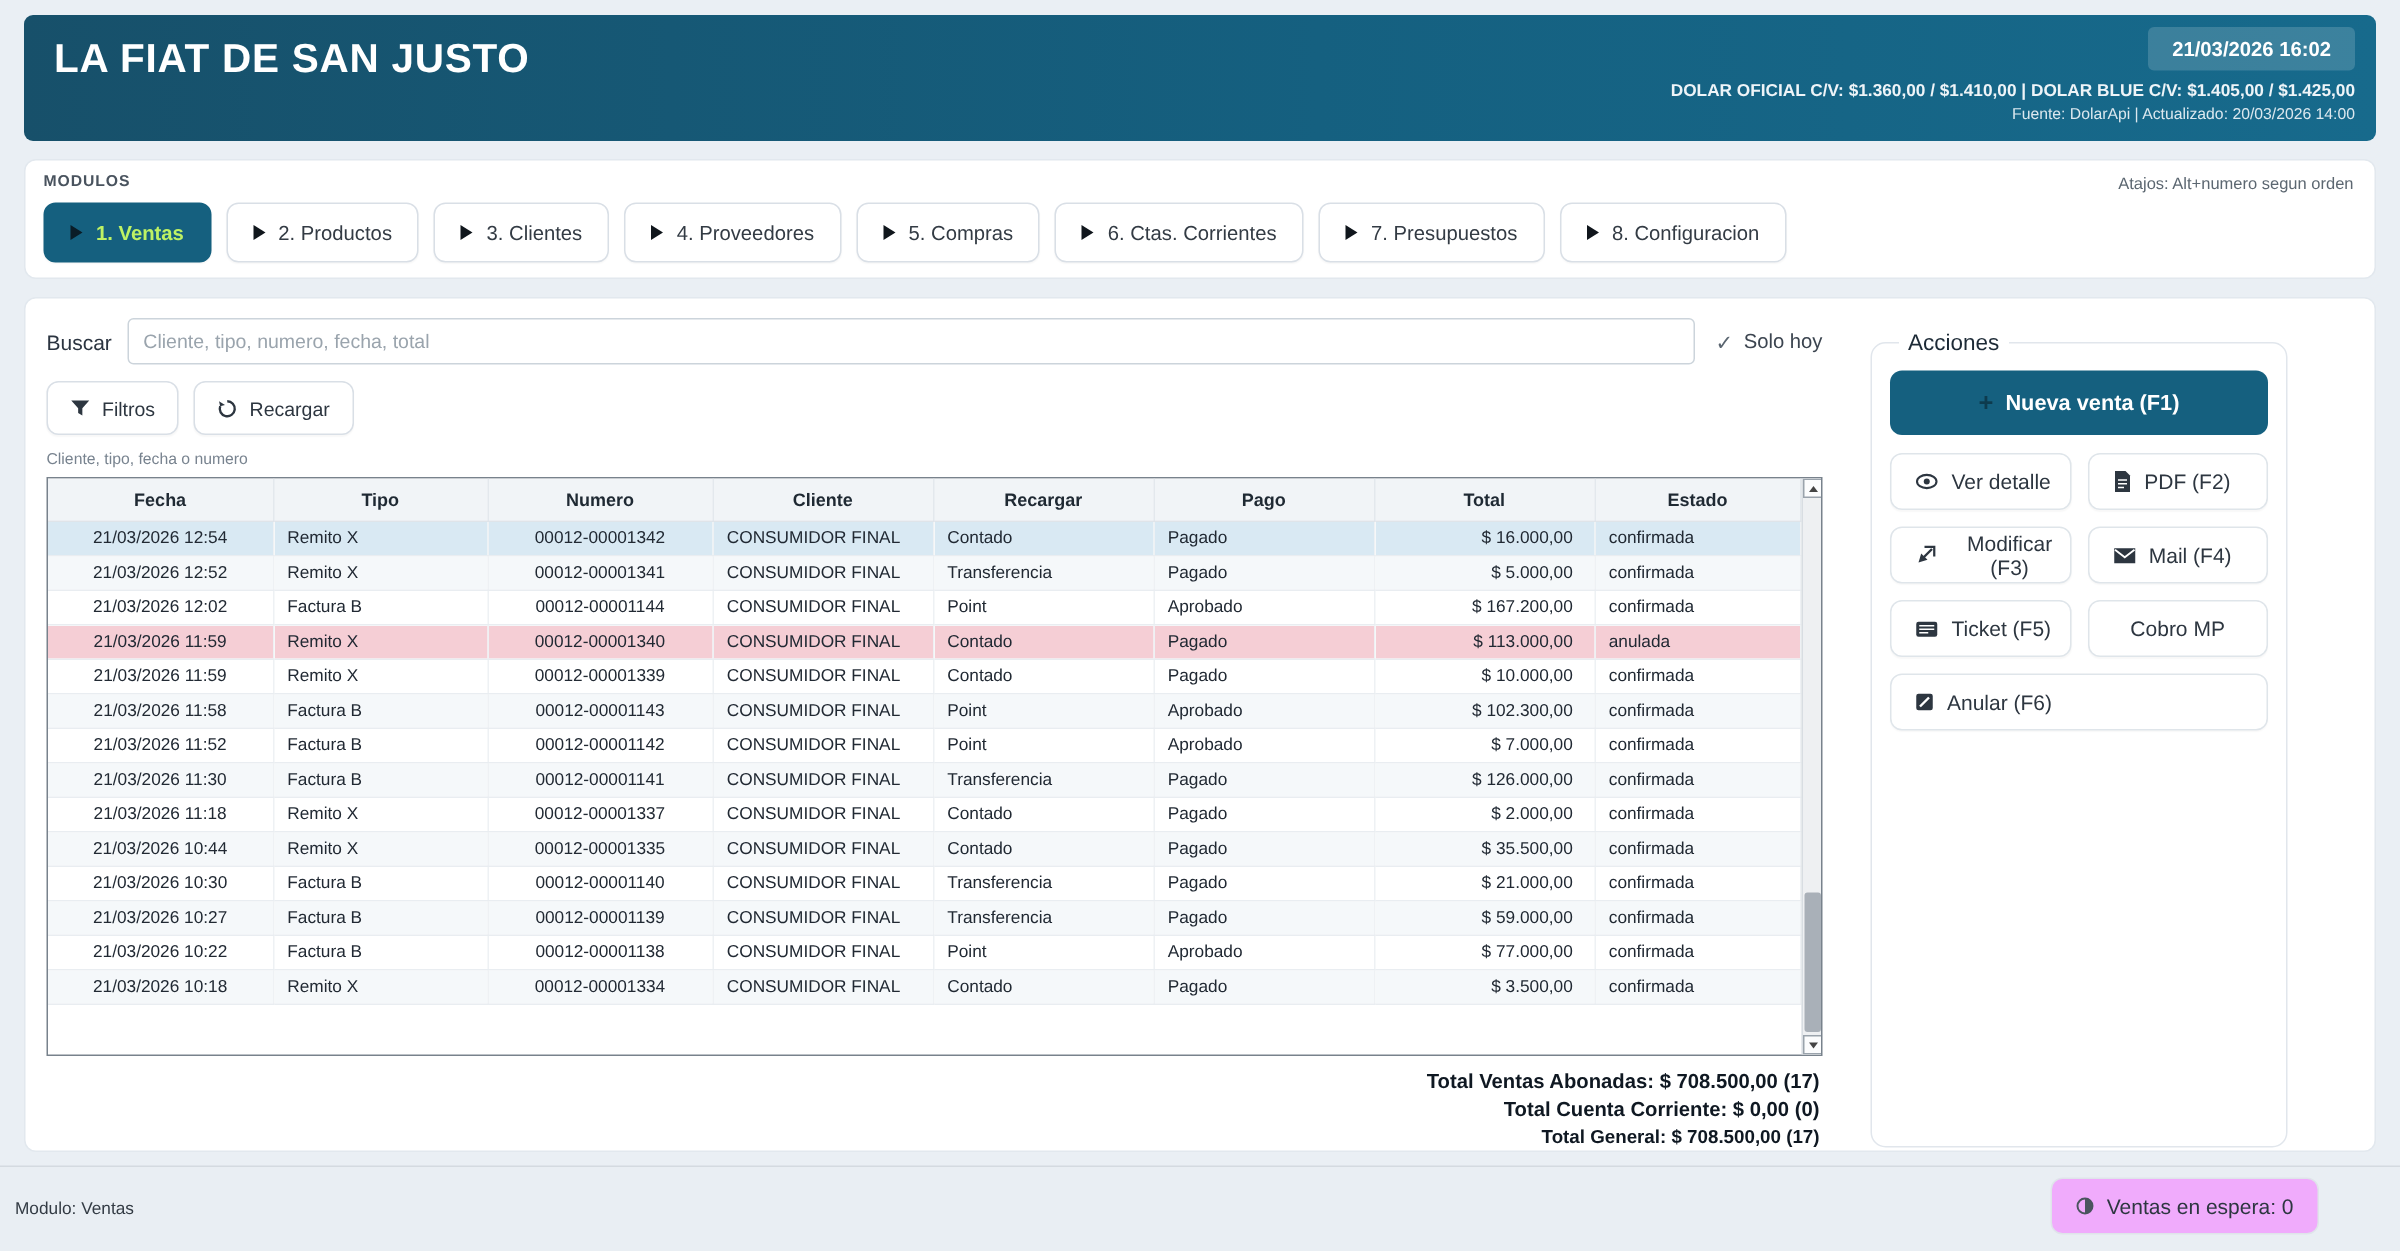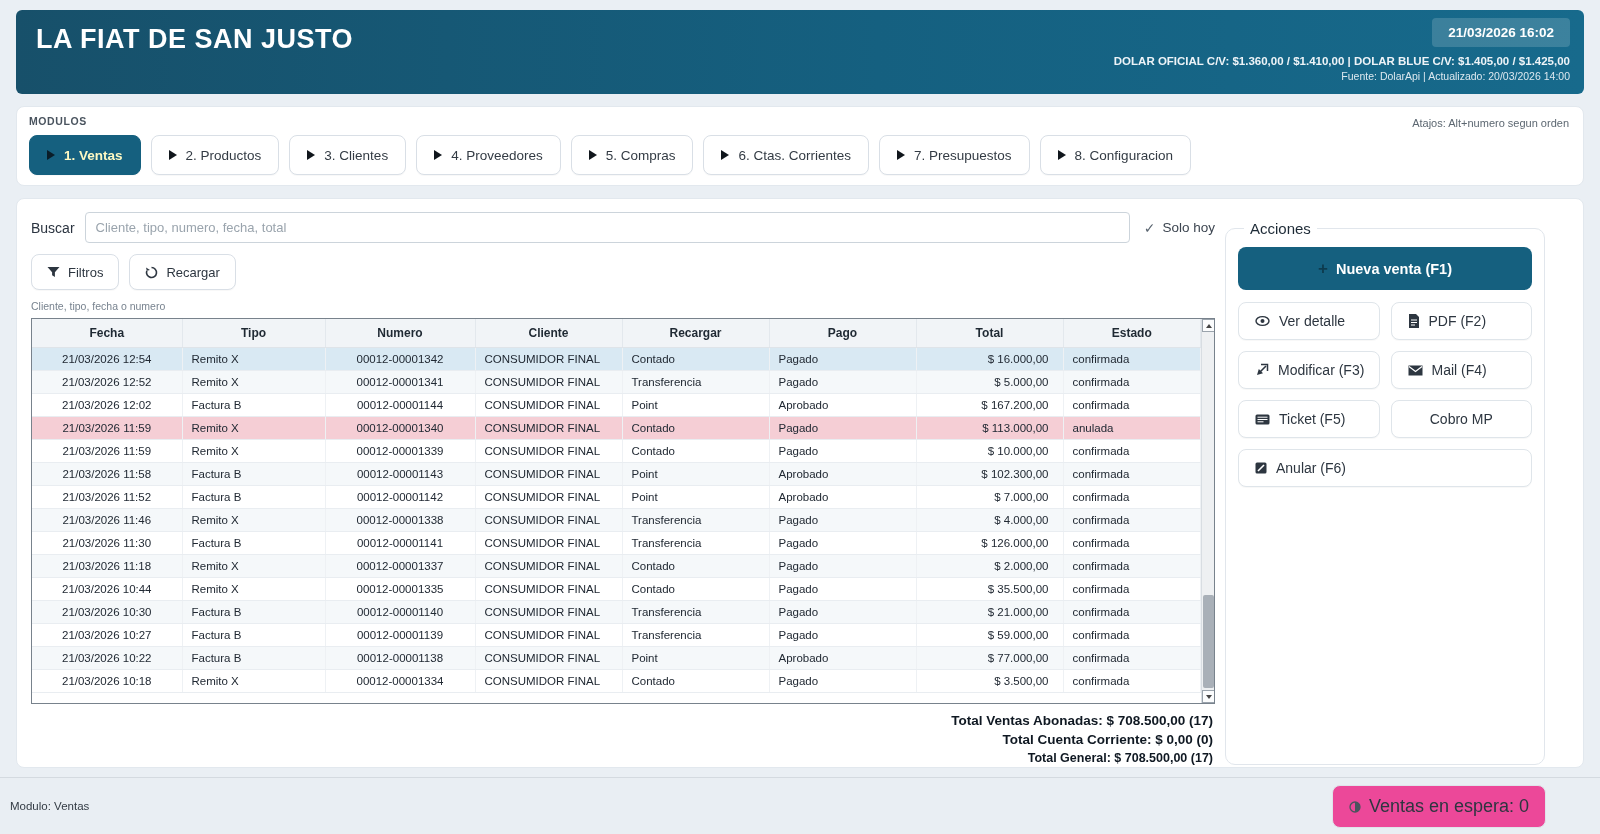--- a/index.html
+++ b/index.html
@@ -39,30 +39,30 @@
   .mod-tab {
     display:inline-flex; align-items:center; gap:9px;
     background:#fff; border:1px solid #d9dfe6; border-radius:8px;
     padding:0 17px; height:40px; font-size:13.5px; color:#333b44;
     cursor:pointer; box-shadow:0 1px 1px rgba(0,0,0,.03);
   }
   .mod-tab .play {
     width:0; height:0; border-left:8px solid #10161c;
     border-top:5px solid transparent; border-bottom:5px solid transparent;
   }
-  .mod-tab.active { background:#15607f; border-color:#15607f; color:#fef9c3; font-weight:bold; }
+  .mod-tab.active { background:#15607f; border-color:#15607f; color:#bef264; font-weight:bold; }
   .mod-tab.active .play { border-left-color:#0a1d28; }
   
   .main-card {
     position:absolute; left:16px; top:198px; width:1568px; height:570px;
     background:#fff; border:1px solid #e2e8ee; border-radius:8px;
     padding:13px 14px; display:flex;
   }
   .left-col { width:1184px; flex:none; }
-  .right-col { width:320px; flex:none; margin-left:10px; }
+  .right-col { width:278px; flex:none; margin-left:32px; }
   .search-row { display:flex; align-items:center; }
   .search-label { font-size:14px; color:#2b3440; margin-right:10px; }
   .search-input {
     flex:1; height:31px; border:1px solid #ccd4db; border-radius:4px;
     font-family:"Liberation Sans",sans-serif; font-size:13px; color:#333;
     padding:0 10px; outline:none;
   }
   .search-input::placeholder { color:#9aa4ad; }
   .solo-hoy { display:flex; align-items:center; gap:7px; margin-left:14px; font-size:13.5px; color:#3c4550; cursor:pointer; white-space:nowrap; }
   .check-glyph { color:#5a6570; font-size:14px; }
@@ -146,22 +146,22 @@
   .action-btn.full { grid-column:1 / -1; }
   .icon { display:inline-flex; flex:none; }
   
   .status-bar {
     position:absolute; left:0; top:777px; width:1600px; height:57px;
     background:#e9eef3; border-top:1px solid #d4dae0;
   }
   .status-module { position:absolute; left:10px; top:22px; font-size:11.5px; color:#333b44; }
   .waiting-card {
     position:absolute; right:54px; top:7px;
-    background:#ec4899; border:1px solid #dfe4ea; border-radius:8px;
-    padding:10px 16px; font-size:18px; color:#2d3640;
+    background:#f0abfc; border:1px solid #dfe4ea; border-radius:8px;
+    padding:10px 16px; font-size:14px; color:#2d3640;
     display:flex; align-items:center; gap:8px;
   }
 </style>
 </head>
 <body>
 
 <div class="app-header">
   <div class="app-title">LA FIAT DE SAN JUSTO</div>
   <div class="header-right">
     <div class="datetime-badge">21/03/2026 16:02</div>
@@ -319,30 +319,20 @@
               <td class="c0">21/03/2026 11:52</td>
               <td class="c1">Factura B</td>
               <td class="c2">00012-00001142</td>
               <td class="c3">CONSUMIDOR FINAL</td>
               <td class="c4">Point</td>
               <td class="c5">Aprobado</td>
               <td class="c6">$ 7.000,00</td>
               <td class="c7">confirmada</td>
             </tr>
             <tr>
-              <td class="c0">21/03/2026 11:46</td>
-              <td class="c1">Remito X</td>
-              <td class="c2">00012-00001338</td>
-              <td class="c3">CONSUMIDOR FINAL</td>
-              <td class="c4">Transferencia</td>
-              <td class="c5">Pagado</td>
-              <td class="c6">$ 4.000,00</td>
-              <td class="c7">confirmada</td>
-            </tr>
-            <tr>
               <td class="c0">21/03/2026 11:30</td>
               <td class="c1">Factura B</td>
               <td class="c2">00012-00001141</td>
               <td class="c3">CONSUMIDOR FINAL</td>
               <td class="c4">Transferencia</td>
               <td class="c5">Pagado</td>
               <td class="c6">$ 126.000,00</td>
               <td class="c7">confirmada</td>
             </tr>
             <tr>

